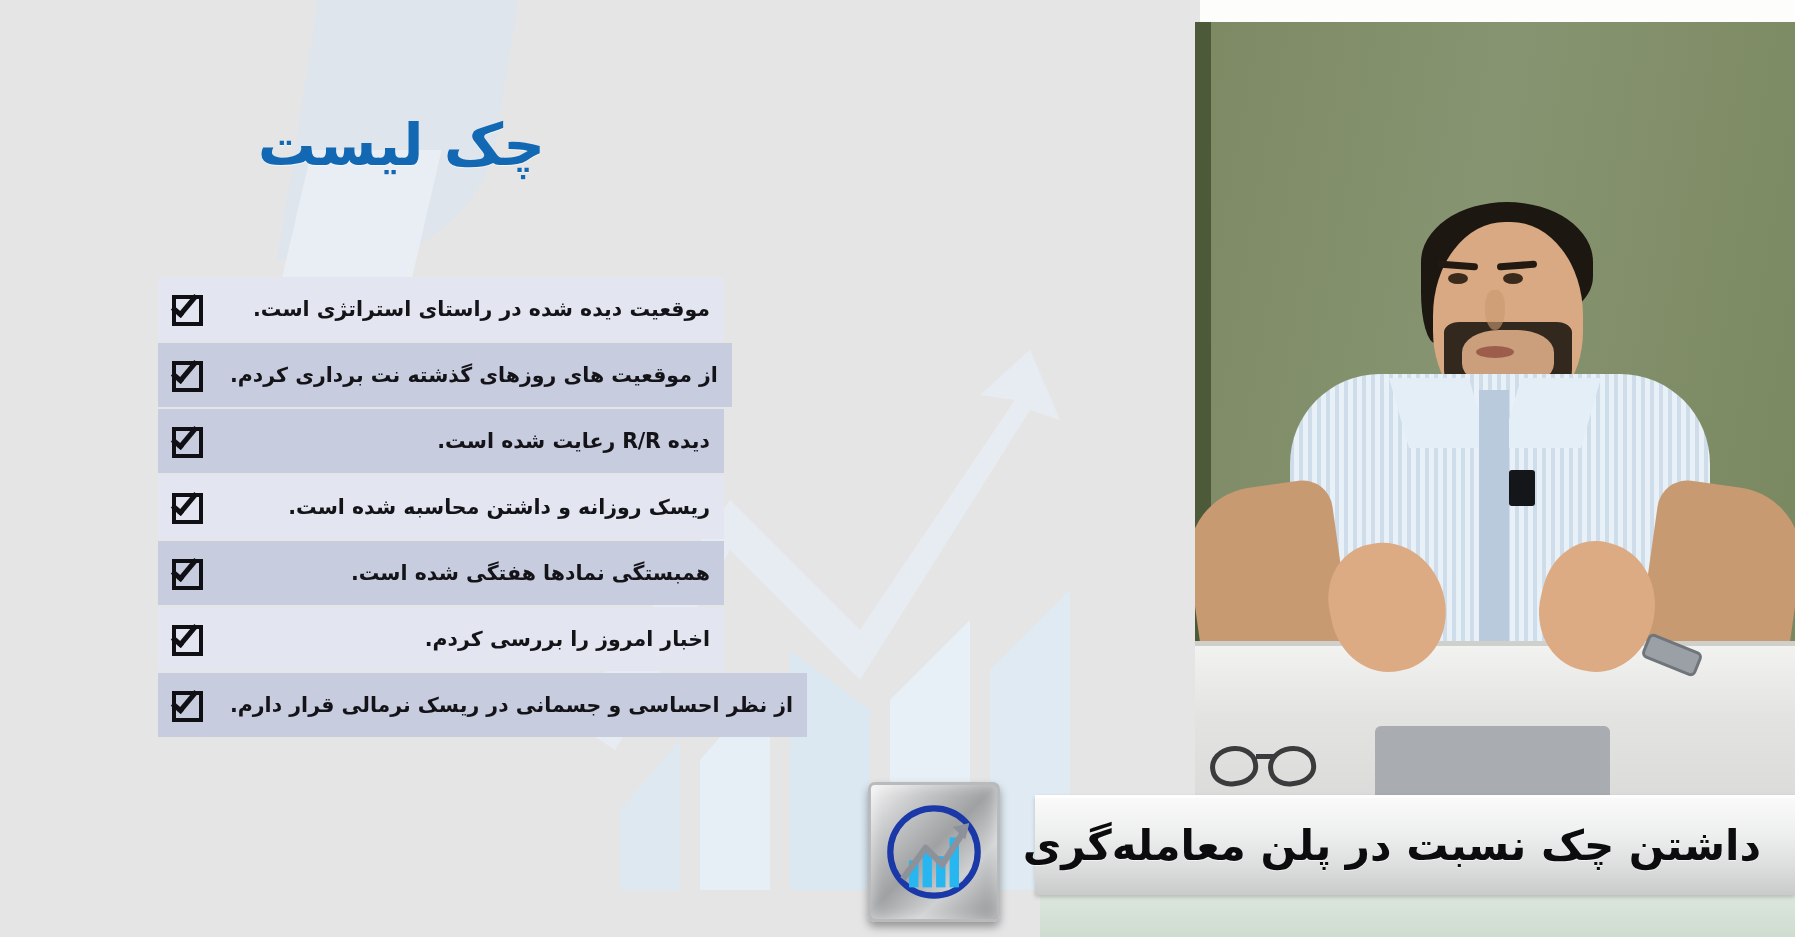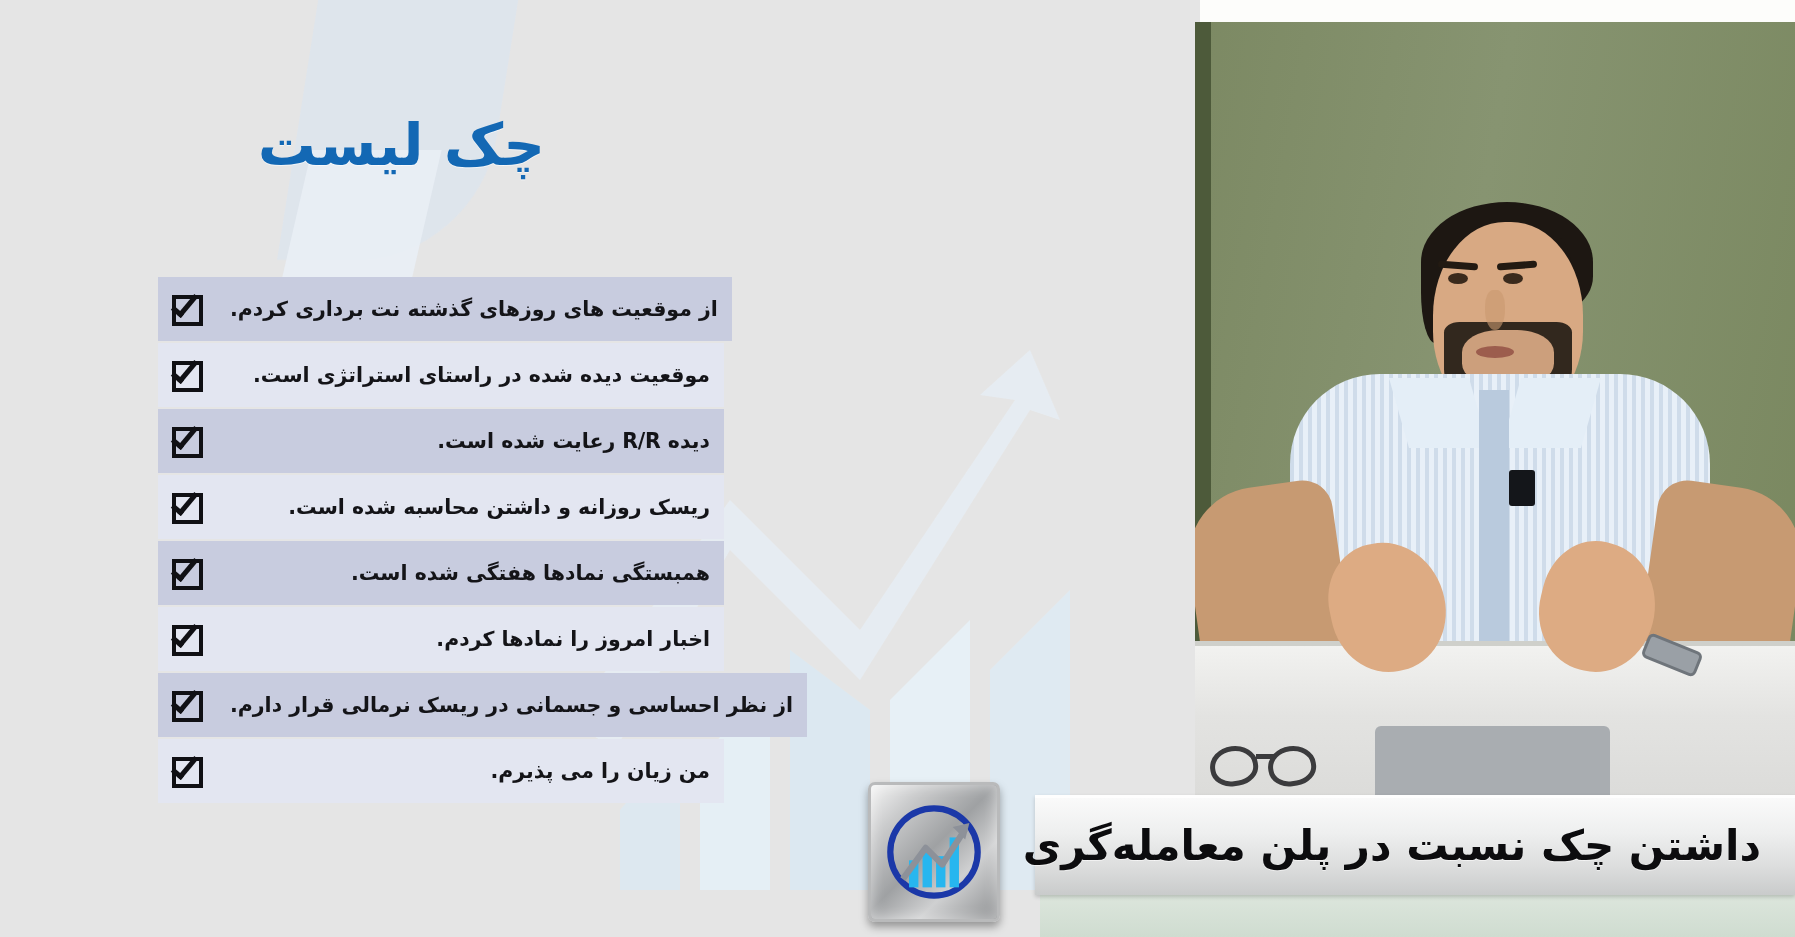--- a/index.html
+++ b/index.html
@@ -300,91 +300,82 @@
       <polygon points="0,330 60,330 60,180 0,250" fill="#dde9f1"></polygon>
       <polygon points="80,330 150,330 150,120 80,200" fill="#e6f0f6"></polygon>
       <polygon points="170,330 250,330 250,150 170,90" fill="#dce9f2"></polygon>
       <polygon points="270,330 350,330 350,60 270,140" fill="#e8f1f7"></polygon>
       <polygon points="370,330 450,330 450,30 370,110" fill="#dfebf3"></polygon>
     </svg>
 
     <div id="title">چک لیست</div>
 
     <div id="checklist">
+        <div class="row base">
+          <div class="cbox">
+            <div class="tick">
+              <div class="sq"></div>
+              <div class="mark"></div>
+            </div>
+          </div>
+          <div class="cell">موقعیت دیده شده در راستای استراتژی است.</div>
+        </div>
         <div class="row alt">
           <div class="cbox">
             <div class="tick">
               <div class="sq"></div>
               <div class="mark"></div>
             </div>
           </div>
           <div class="cell">از موقعیت های روزهای گذشته نت برداری کردم.</div>
         </div>
+        <div class="row alt">
+          <div class="cbox">
+            <div class="tick">
+              <div class="sq"></div>
+              <div class="mark"></div>
+            </div>
+          </div>
+          <div class="cell">دیده R/R رعایت شده است.</div>
+        </div>
         <div class="row base">
           <div class="cbox">
             <div class="tick">
               <div class="sq"></div>
               <div class="mark"></div>
             </div>
           </div>
-          <div class="cell">موقعیت دیده شده در راستای استراتژی است.</div>
+          <div class="cell">ریسک روزانه و داشتن محاسبه شده است.</div>
         </div>
         <div class="row alt">
           <div class="cbox">
             <div class="tick">
               <div class="sq"></div>
               <div class="mark"></div>
             </div>
           </div>
-          <div class="cell">دیده R/R رعایت شده است.</div>
+          <div class="cell">همبستگی نمادها هفتگی شده است.</div>
         </div>
         <div class="row base">
           <div class="cbox">
             <div class="tick">
               <div class="sq"></div>
               <div class="mark"></div>
             </div>
           </div>
-          <div class="cell">ریسک روزانه و داشتن محاسبه شده است.</div>
+          <div class="cell">اخبار امروز را بررسی کردم.</div>
         </div>
         <div class="row alt">
           <div class="cbox">
             <div class="tick">
               <div class="sq"></div>
               <div class="mark"></div>
             </div>
           </div>
-          <div class="cell">همبستگی نمادها هفتگی شده است.</div>
-        </div>
-        <div class="row base">
-          <div class="cbox">
-            <div class="tick">
-              <div class="sq"></div>
-              <div class="mark"></div>
-            </div>
-          </div>
-          <div class="cell">اخبار امروز را نمادها کردم.</div>
-        </div>
-        <div class="row alt">
-          <div class="cbox">
-            <div class="tick">
-              <div class="sq"></div>
-              <div class="mark"></div>
-            </div>
-          </div>
           <div class="cell">از نظر احساسی و جسمانی در ریسک نرمالی قرار دارم.</div>
-        </div>
-        <div class="row base">
-          <div class="cbox">
-            <div class="tick">
-              <div class="sq"></div>
-              <div class="mark"></div>
-            </div>
-          </div>
-          <div class="cell">من زیان را می پذیرم.</div>
         </div>
       </div>
   </div>
 
   <div id="video">
     <div class="wall"></div>
     <div class="wallL"></div>
     <div class="hair"></div>
     <div class="hairL"></div>
     <div class="hairR"></div>

